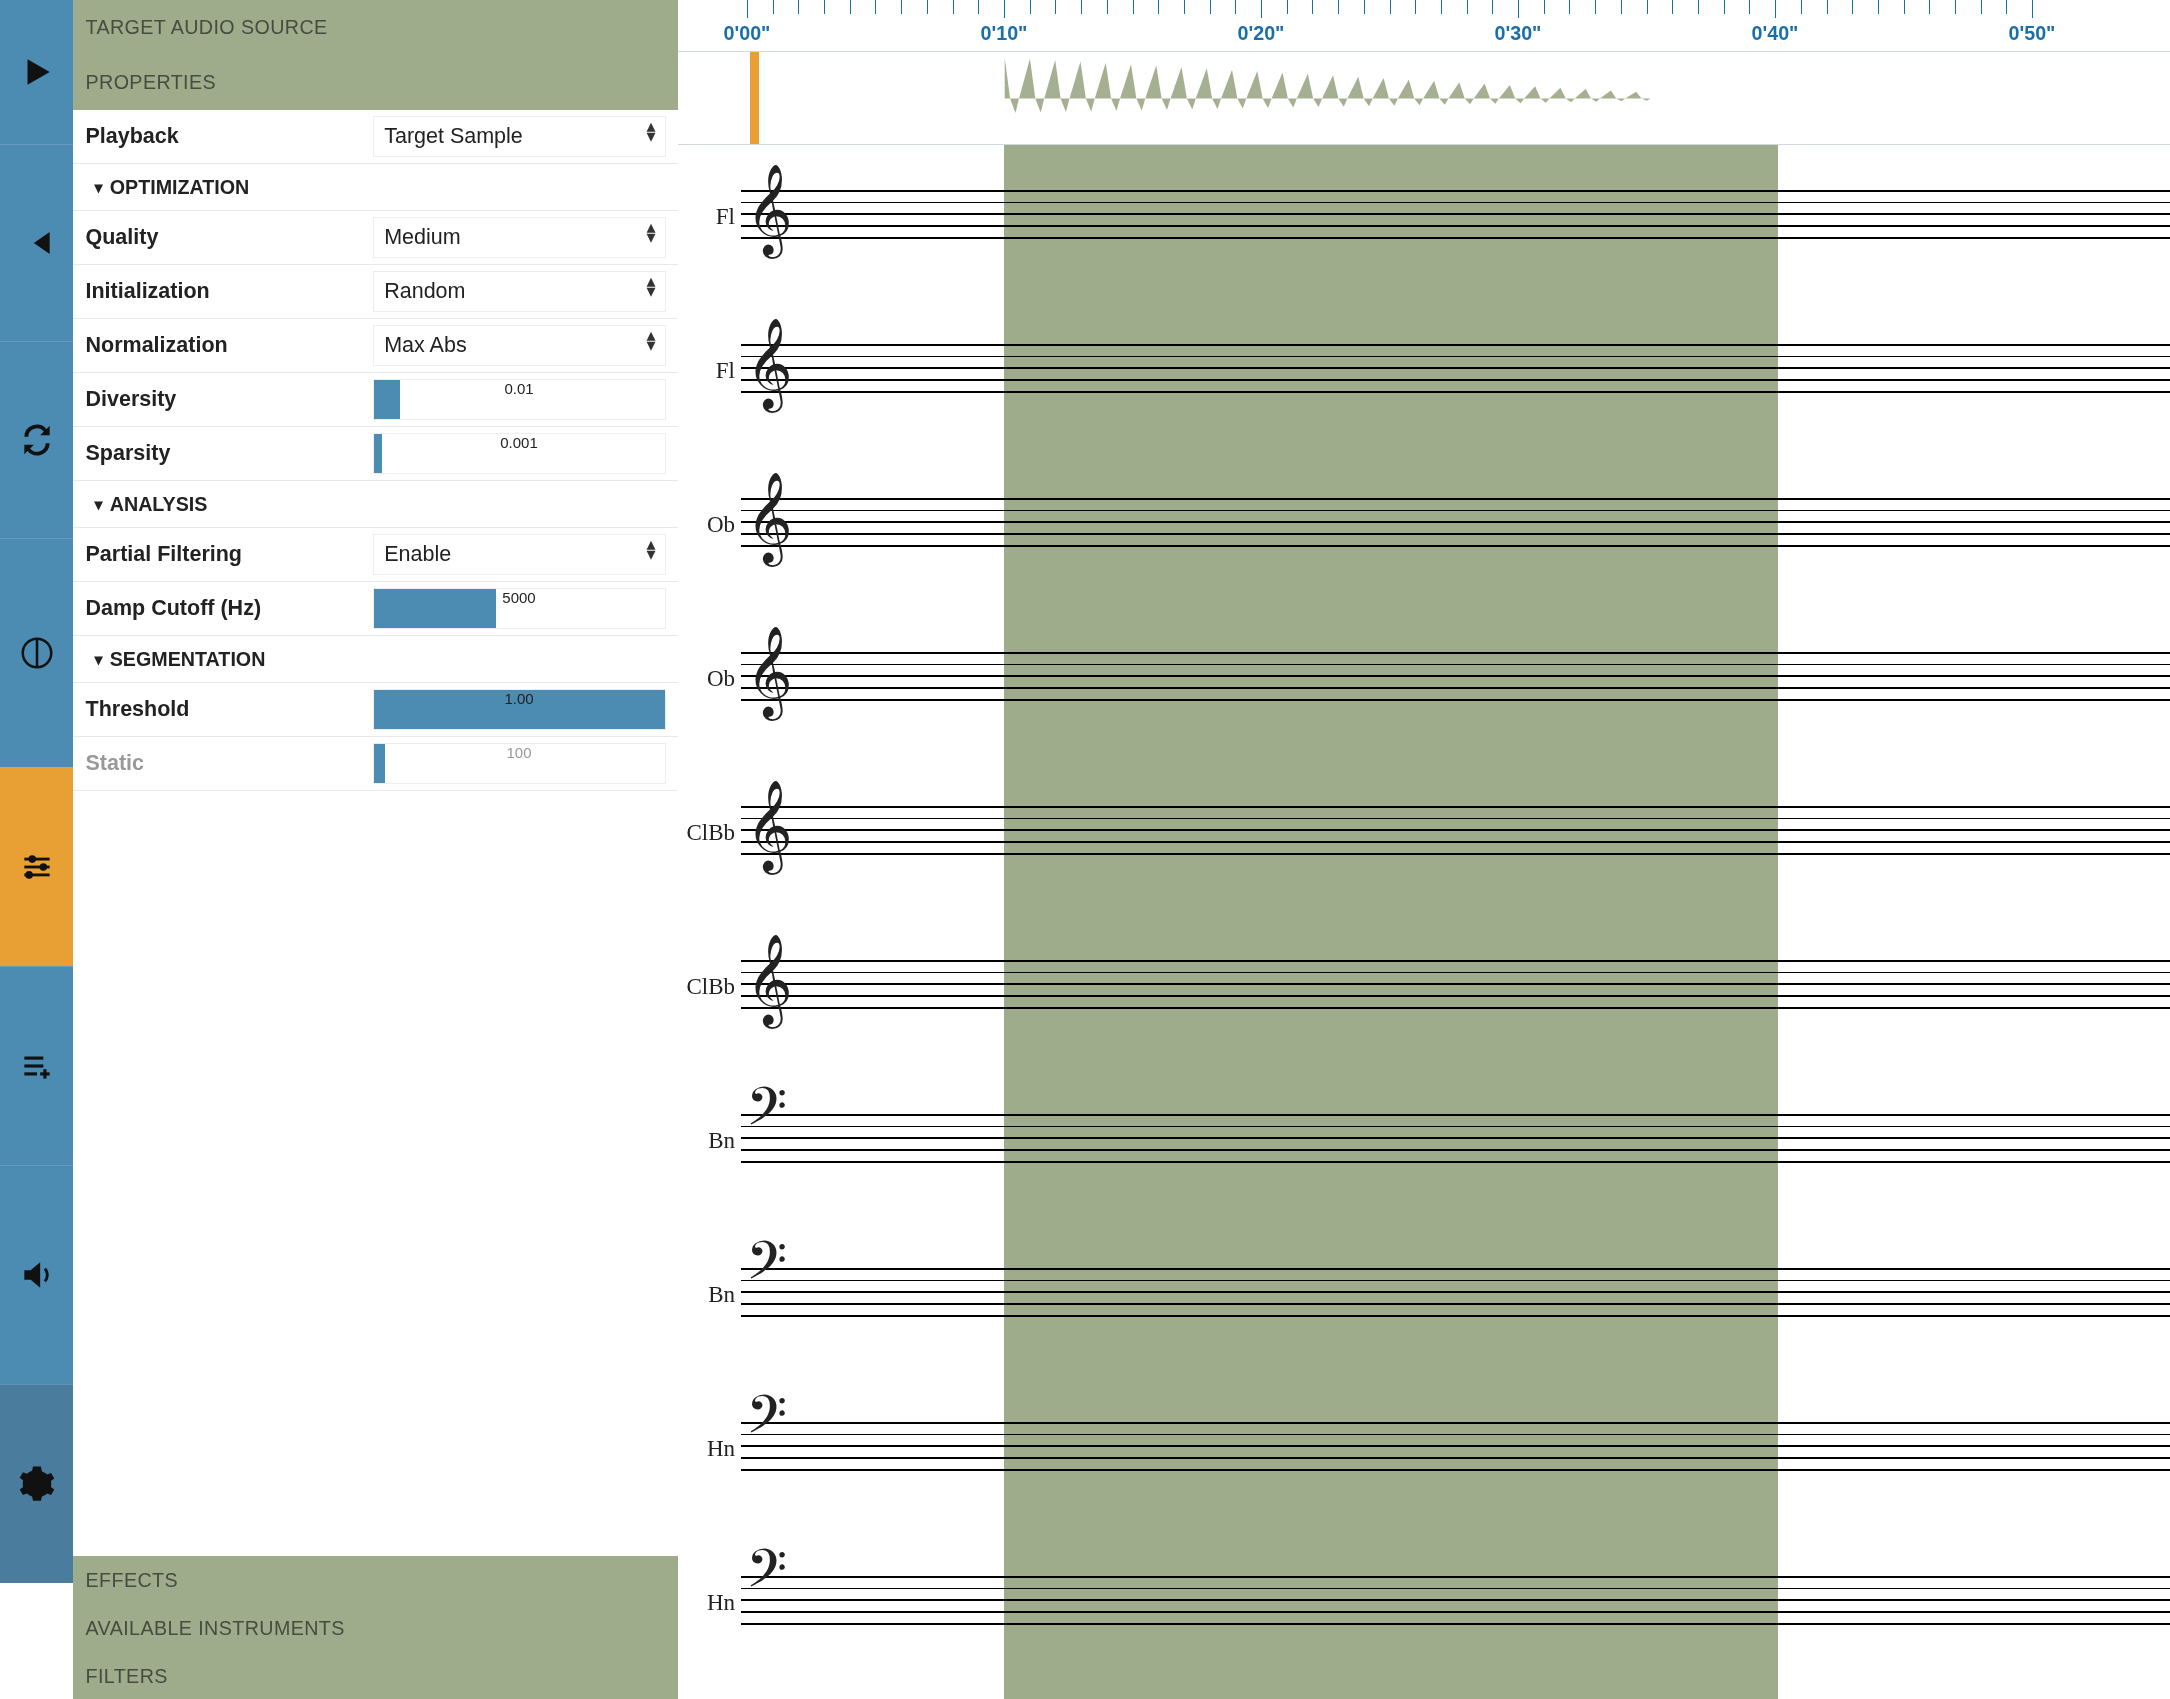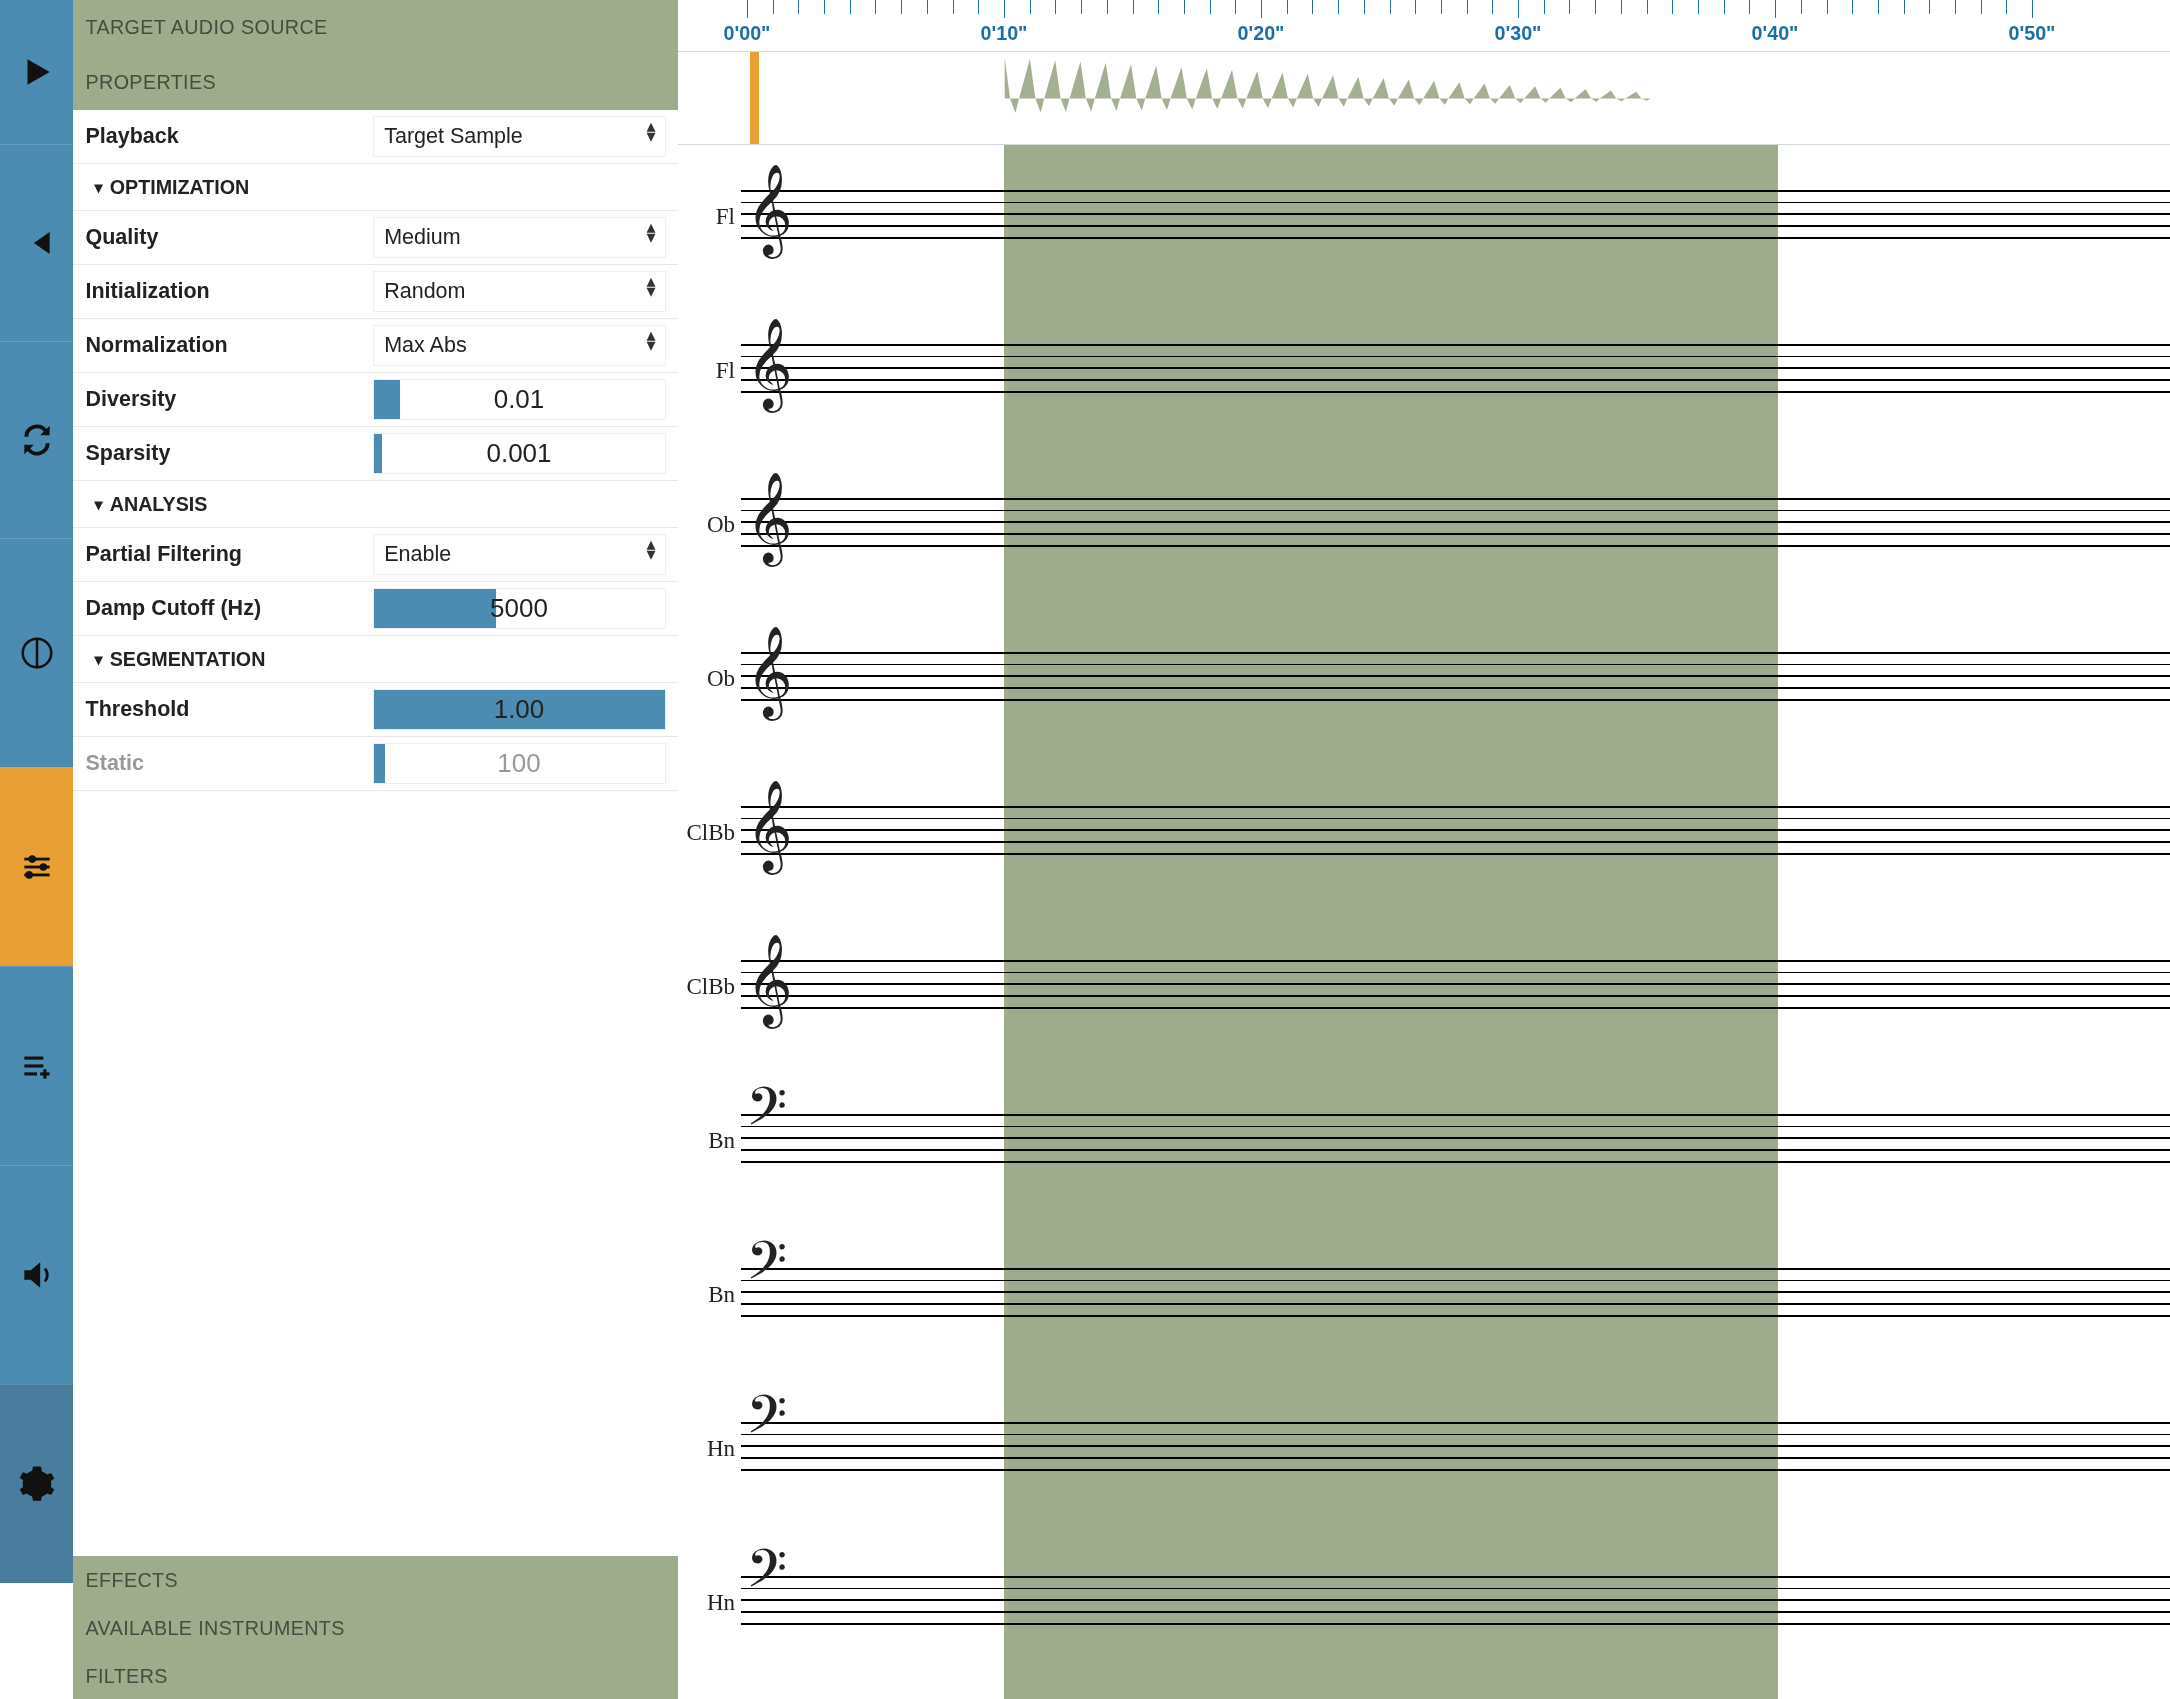--- a/index.html
+++ b/index.html
@@ -38,21 +38,21 @@
   .prop-control{flex:1;height:41px;display:flex;align-items:center;}
 
   .section-row{display:flex;align-items:center;height:47px;padding:0 21.5px;font-weight:700;font-size:19.7px;border-bottom:0.9px solid var(--row-border);}
   .section-row .chev{margin-right:7.2px;font-size:16px;}
 
   .dropdown{position:relative;flex:1;height:41px;display:flex;align-items:center;padding:0 10.7px;background:#fff;border:0.9px solid #eee;font-size:21.5px;}
   .dropdown .spinner{position:absolute;right:9px;top:3.6px;display:flex;flex-direction:column;line-height:0.6;font-size:18px;color:#333;}
 
   .btn-blue{flex:1;height:41px;background:var(--blue);color:#fff;display:flex;align-items:center;justify-content:center;font-size:21.5px;cursor:pointer;}
 
-  .slider{flex:1;height:41px;position:relative;background:#fff;border:0.9px solid #eee;display:flex;align-items:center;justify-content:center;font-size:26px;}
+  .slider{flex:1;height:41px;position:relative;background:#fff;border:0.9px solid #eee;display:flex;align-items:flex-start;justify-content:center;font-size:15px;}
   .slider .fill{position:absolute;left:0;top:0;bottom:0;background:var(--blue);}
   .slider .val{position:relative;z-index:1;}
   .slider.disabled .val{color:var(--grey);}
 
   .spacer{flex:1;background:#fff;}
 
   
   .score-area{flex:1;height:100%;display:flex;flex-direction:column;overflow:hidden;background:#fff;}
 
   .ruler{height:52px;position:relative;border-bottom:0.9px solid #cfd8dd;}

